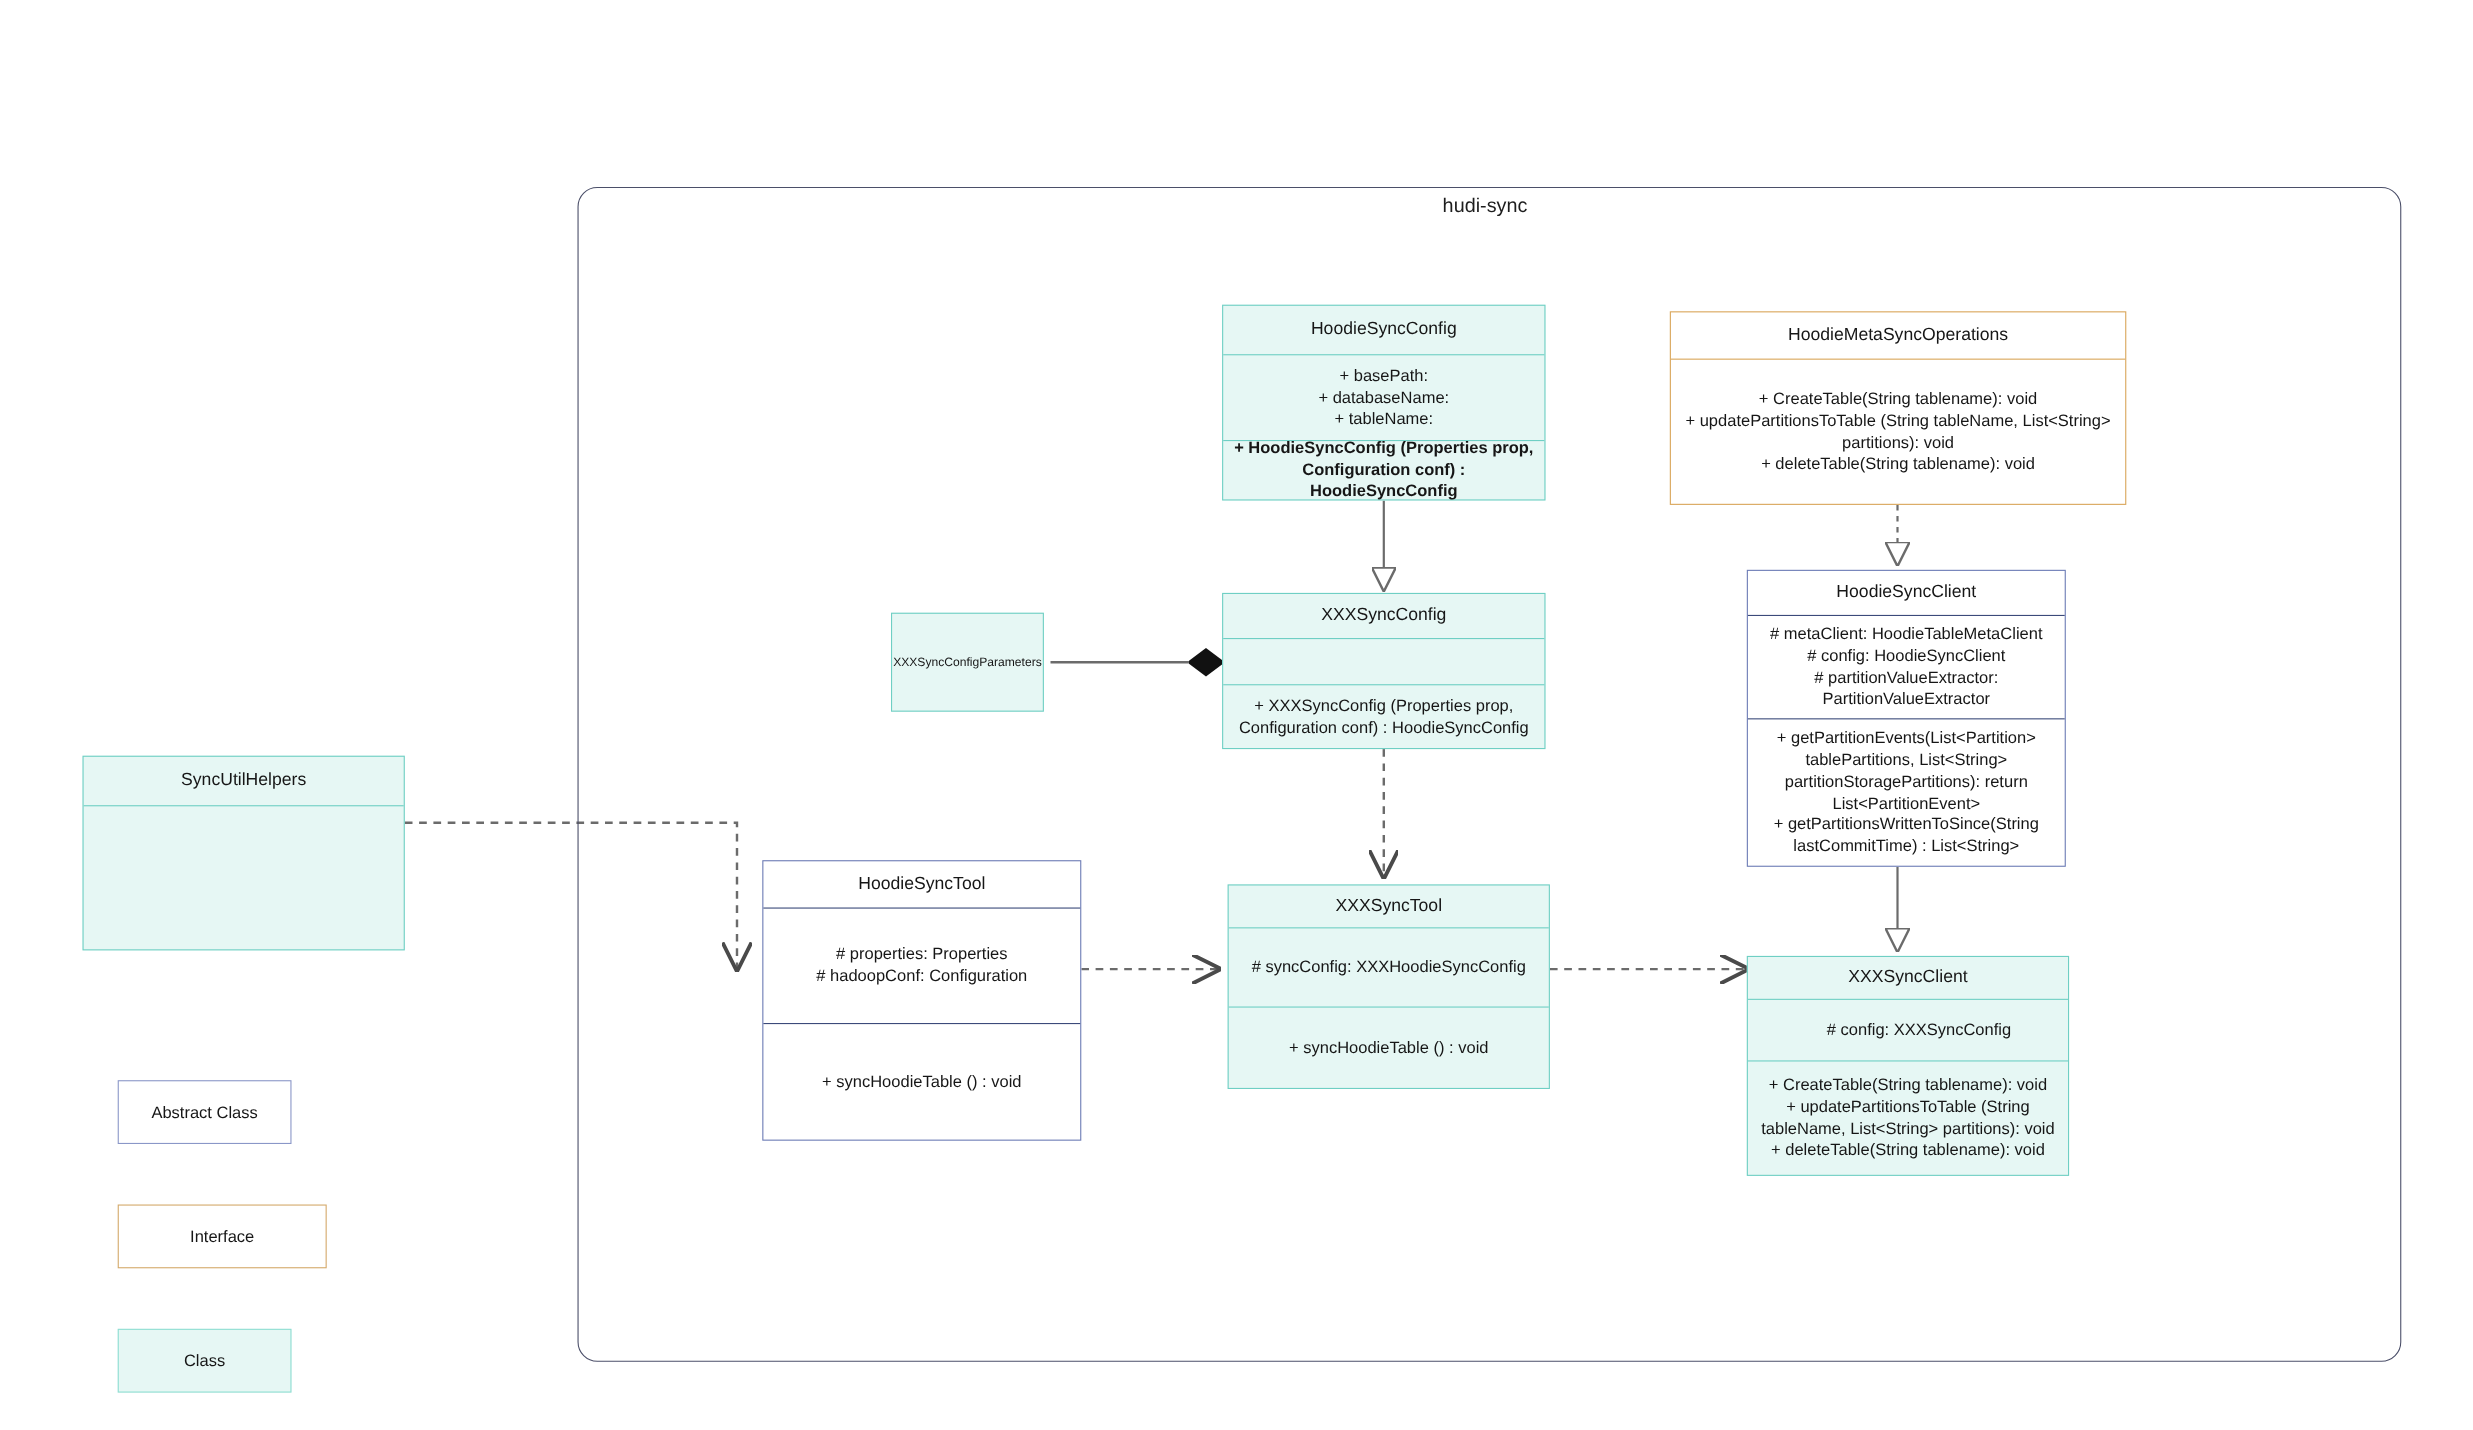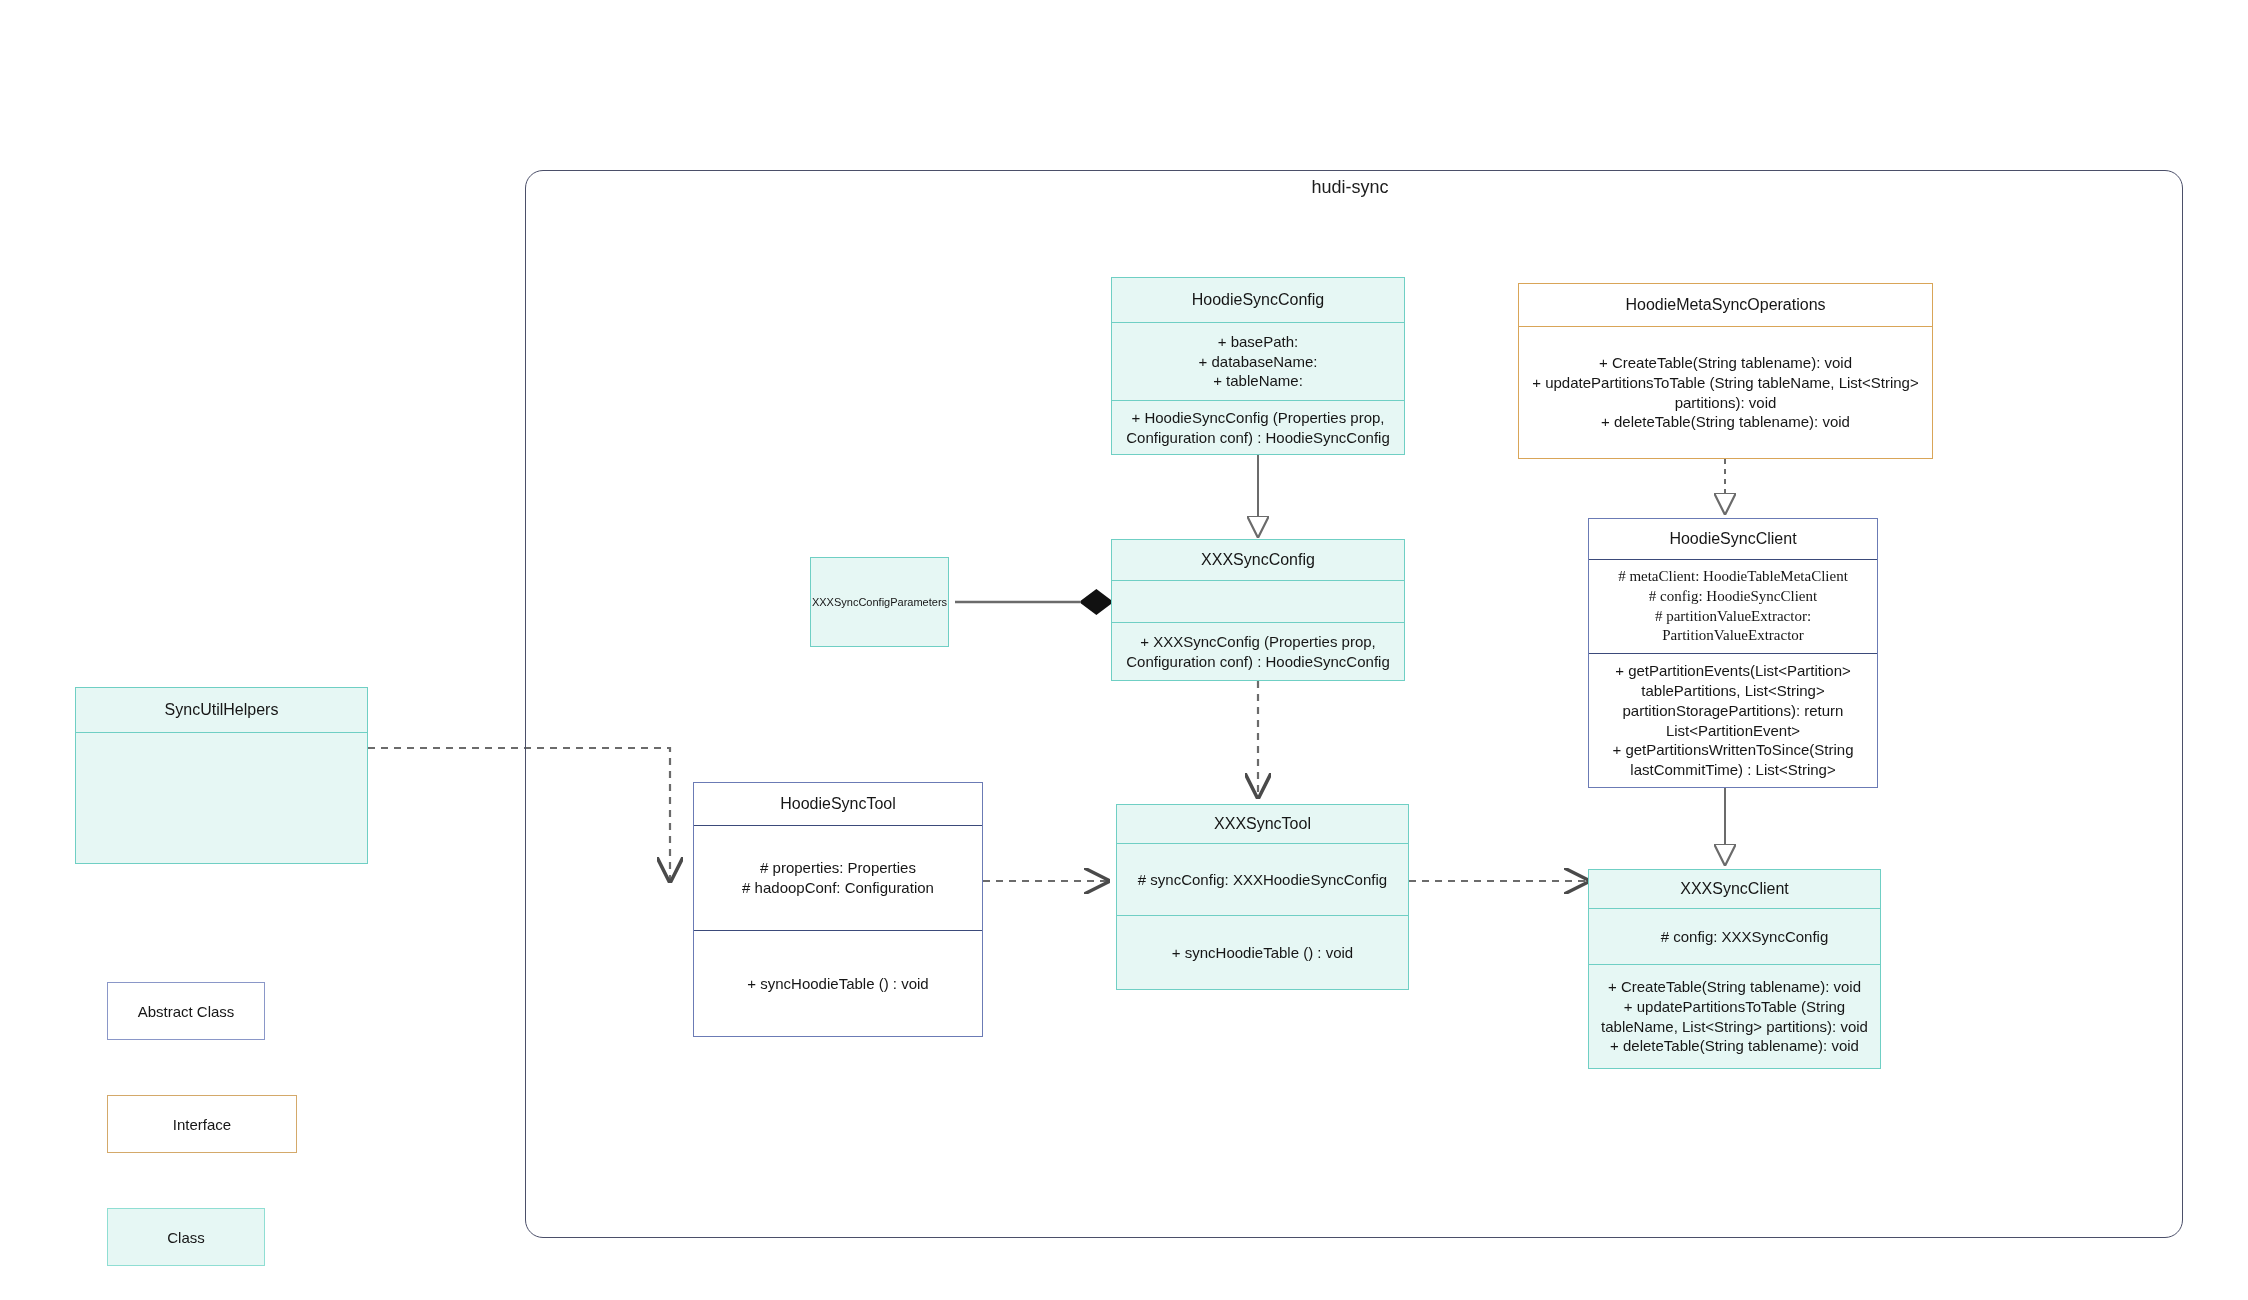--- a/index.html
+++ b/index.html
@@ -152,21 +152,21 @@
   </svg>
 
   <div class="package" style="left:525px; top:170px; width:1658px; height:1068px;"></div>
   <div class="package-title" style="left:1205px; top:177px; width:290px;">hudi-sync</div>
 
   <div class="uml" style="left:1111px; top:277px; width:294px; height:178px;">
     <div class="sec name" style="height:44px;">HoodieSyncConfig</div>
     <div class="sec grow" style="height:76px;">+    basePath:
 +    databaseName:
 +    tableName:</div>
-    <div class="sec" style="height:54px;">+    HoodieSyncConfig (Properties prop, Configuration conf) : HoodieSyncConfig</div>
+    <div class="sec" style="height:54px;font-weight:bold;">+    HoodieSyncConfig (Properties prop, Configuration conf) : HoodieSyncConfig</div>
   </div>
 
   <div class="uml interface" style="left:1518px; top:283px; width:415px; height:176px;">
     <div class="sec name" style="height:42px;">HoodieMetaSyncOperations</div>
     <div class="sec grow">+      CreateTable(String tablename): void
 +    updatePartitionsToTable (String tableName, List&lt;String&gt; partitions): void
 +      deleteTable(String tablename): void</div>
   </div>
 
   <div class="uml" style="left:810px; top:557px; width:139px; height:90px;">
@@ -174,21 +174,21 @@
   </div>
 
   <div class="uml" style="left:1111px; top:539px; width:294px; height:142px;">
     <div class="sec name" style="height:40px;">XXXSyncConfig</div>
     <div class="sec grow" style="height:44px;"></div>
     <div class="sec" style="height:58px;">+   XXXSyncConfig (Properties prop, Configuration conf) : HoodieSyncConfig</div>
   </div>
 
   <div class="uml abstract" style="left:1588px; top:518px; width:290px; height:270px;">
     <div class="sec name" style="height:40px;">HoodieSyncClient</div>
-    <div class="sec" style="height:94px;font-family:Liberation Serif, serif;">#   metaClient: HoodieTableMetaClient
+    <div class="sec" style="height:94px;">#   metaClient: HoodieTableMetaClient
 #    config: HoodieSyncClient
 #     partitionValueExtractor: PartitionValueExtractor</div>
     <div class="sec grow">+    getPartitionEvents(List&lt;Partition&gt; tablePartitions, List&lt;String&gt; partitionStoragePartitions): return List&lt;PartitionEvent&gt;
 +   getPartitionsWrittenToSince(String lastCommitTime) : List&lt;String&gt;</div>
   </div>
 
   <div class="uml" style="left:75px; top:687px; width:293px; height:177px;">
     <div class="sec name" style="height:44px;">SyncUtilHelpers</div>
     <div class="sec" style="height:42px;"></div>
   </div>

